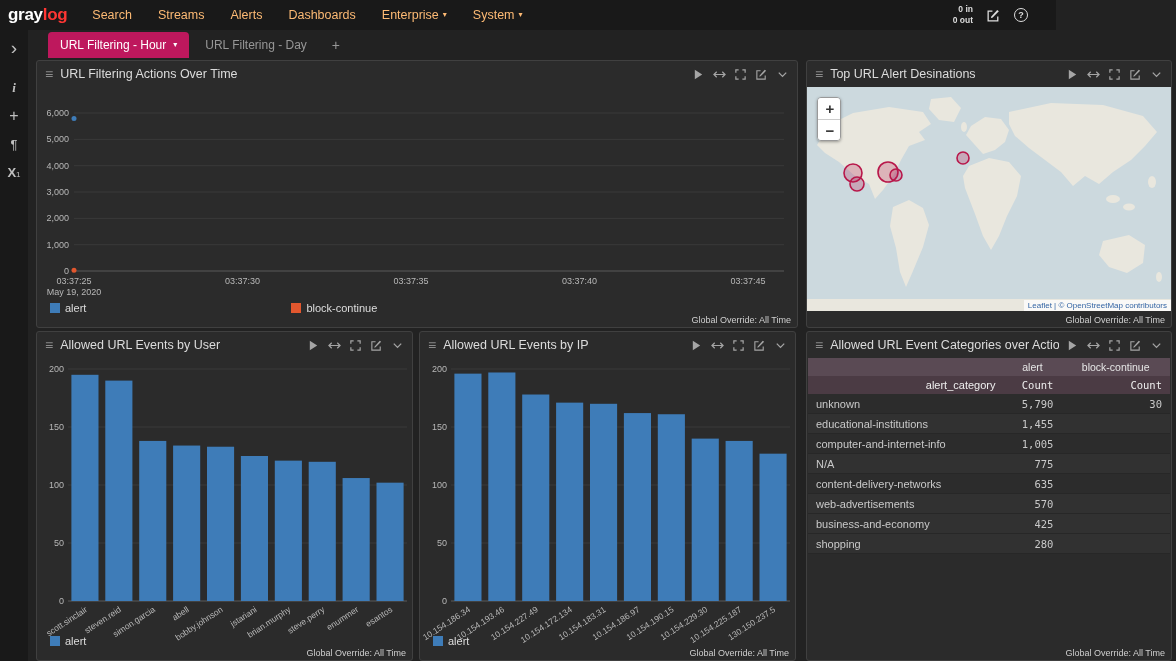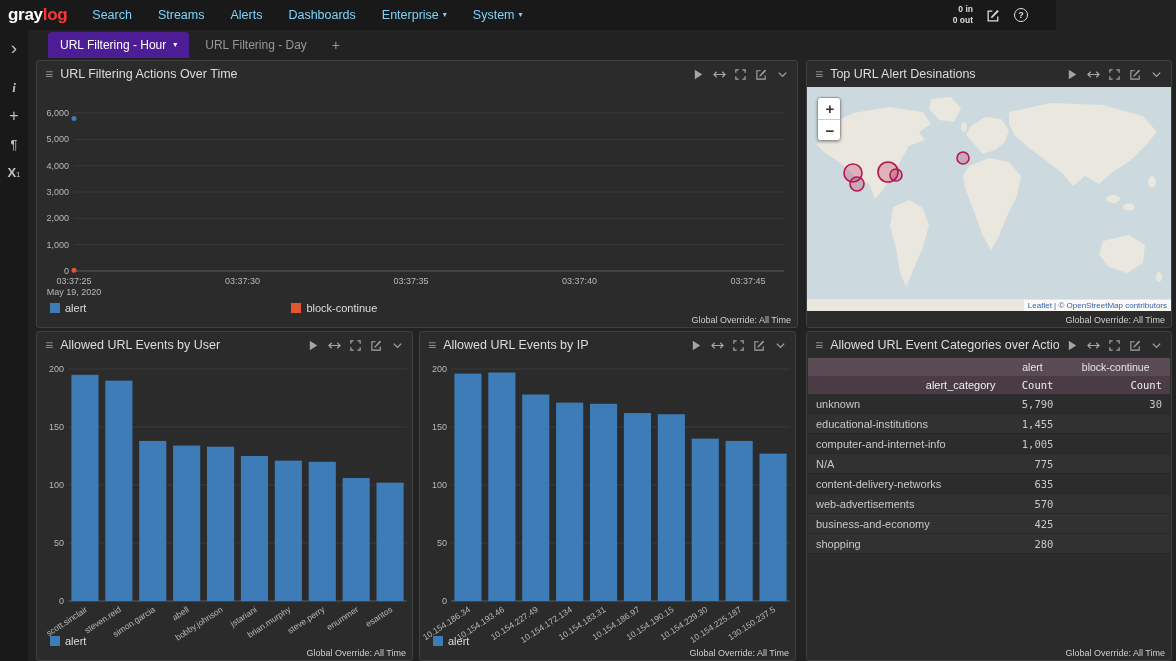--- a/index.html
+++ b/index.html
@@ -2,34 +2,34 @@
 <html><head>
 <meta charset="utf-8">
 <style>
 *{box-sizing:border-box;margin:0;padding:0}
 html,body{width:1176px;height:661px;overflow:hidden;background:#222;font-family:"Liberation Sans",sans-serif}
 svg text{font-family:"Liberation Sans",sans-serif}
 .navbar{position:absolute;top:0;left:0;width:1056px;height:30px;background:#191919;display:flex;align-items:center;z-index:20}
 .logo{font-size:17px;font-weight:bold;padding:0 12px 0 8px;letter-spacing:-.3px;cursor:pointer}
 .logo-gray{color:#fff}.logo-log{color:#ff3633}
 .nav-menu{display:flex;height:100%;align-items:center}
-.nav-item{color:#7dd3fc;font-size:12.5px;padding:0 13px;cursor:pointer;display:flex;align-items:center;gap:4px;height:100%}
+.nav-item{color:#fdba74;font-size:12.5px;padding:0 13px;cursor:pointer;display:flex;align-items:center;gap:4px;height:100%}
 .caret{font-size:8px;line-height:1}
 .nav-right{margin-left:auto;display:flex;align-items:center;gap:13px;padding-right:28px}
 .throughput{color:#ddd;font-size:8.5px;font-weight:bold;text-align:right;line-height:1.25;cursor:pointer}
 .nav-icon{color:#ddd;cursor:pointer;display:flex;align-items:center}
 .help-circle{width:14px;height:14px;border:1.5px solid #ddd;border-radius:50%;font-size:9px;font-weight:bold;color:#ddd;display:flex;align-items:center;justify-content:center;cursor:pointer}
 .sidebar{position:absolute;top:30px;left:0;width:28px;bottom:0;background:#191919;display:flex;flex-direction:column;align-items:center;padding-top:4px;z-index:10}
 .sb-icon{color:#c0c0c0;font-size:13px;height:28px;display:flex;align-items:center;justify-content:center;width:100%;cursor:pointer}
 .sb-chevron{font-size:19px;margin-bottom:12px}
 .sb-icon sub{font-size:8px;margin-top:5px}
 main{position:absolute;left:28px;top:30px;width:1148px;height:631px}
 .tabbar{display:flex;align-items:center;height:30px;padding-left:20px;gap:4px}
 .tab{font-size:12px;color:#979797;padding:6px 12px;cursor:pointer;display:flex;gap:7px;align-items:center;border-radius:4px 4px 0 0}
-.tab.active{background:#4c1d95;color:#fff}
+.tab.active{background:#be185d;color:#fff}
 .tab.add{font-size:14px;padding:6px 9px}
 .widget{position:absolute;background:#2b2b2b;border:1px solid #404040;border-radius:3px}
 .whead{height:26px;display:flex;align-items:center;padding:0 8px;gap:7px}
 .drag{color:#8a8a8a;font-size:14px;cursor:move}
 .wtitle{color:#dcdcdc;font-size:12.5px;white-space:nowrap;overflow:hidden}
 .wactions{margin-left:auto;display:flex;gap:8px;align-items:center}
 .wicon{color:#a5a5a5;cursor:pointer;display:flex}
 .wfooter{position:absolute;right:6px;bottom:2px;font-size:9px;color:#cfcfcf}
 #w1{left:8px;top:30px;width:762px;height:268px}
 #w2{left:778px;top:30px;width:366px;height:268px}

